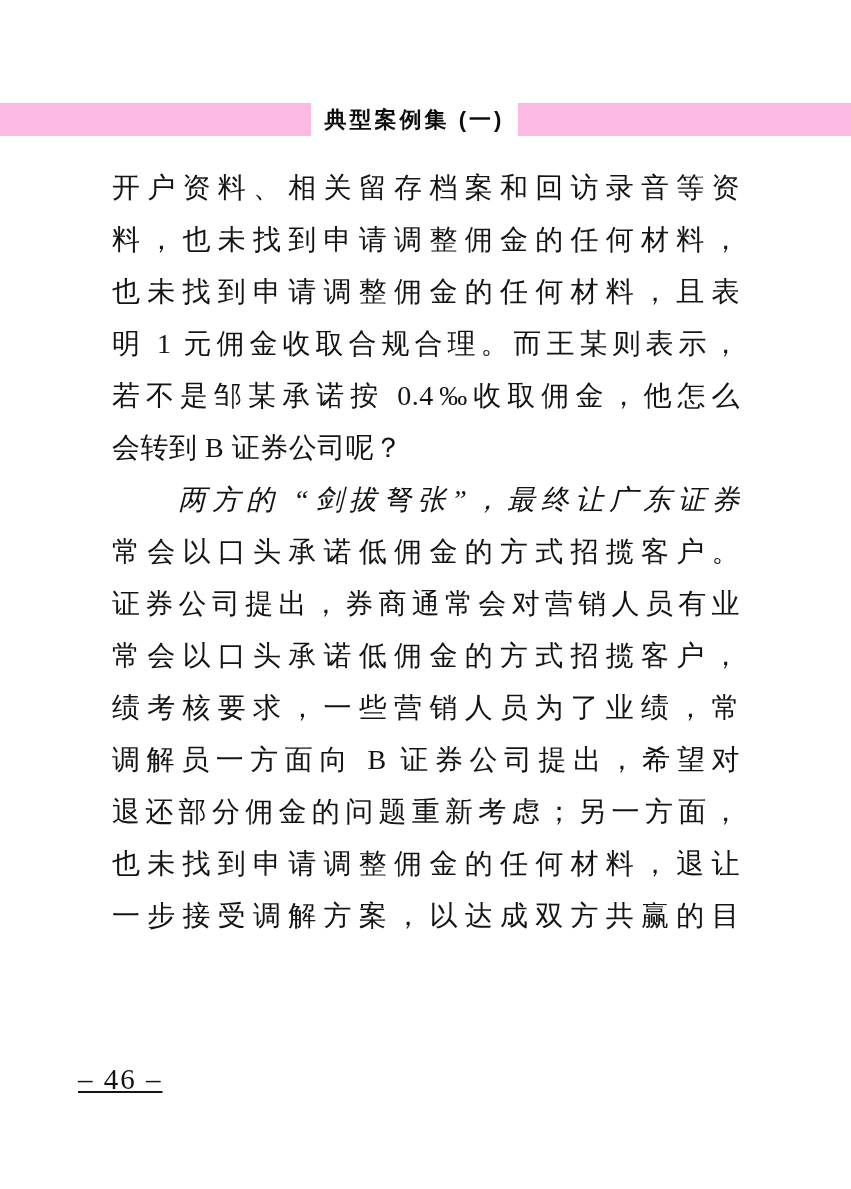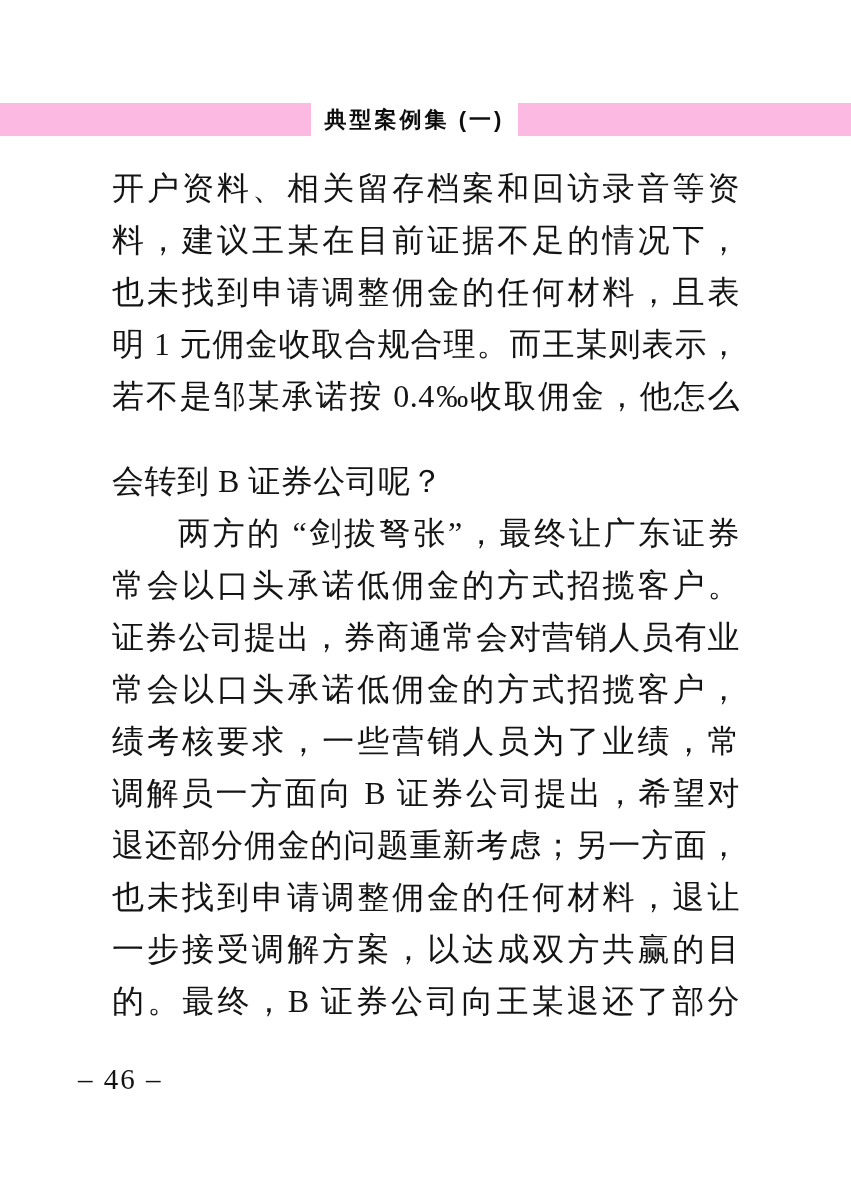--- a/index.html
+++ b/index.html
@@ -42,74 +42,74 @@
     letter-spacing: 3px;
     color: #0d0d0d;
     white-space: nowrap;
   }
   
   .text-block {
     position: absolute;
     left: 112px;
     top: 162px;
     width: 628px;
-    font-size: 32px;
+    font-size: 28px;
     line-height: 52px;
   }
   .text-line {
     height: 52px;
     overflow: hidden;
     text-align: justify;
     text-align-last: justify;
     text-justify: inter-character;
     letter-spacing: 0.5px;
   }
   .text-line.flush {
     text-align: left;
     text-align-last: auto;
-    margin-top: 33px;
   }
   .text-line.indent {
     text-indent: 66px;
+    font-style: italic;
   }
   
   .page-number {
     position: absolute;
     left: 78px;
     top: 1063px;
     font-size: 29px;
     letter-spacing: 2px;
     color: #141414;
+    text-decoration: underline;
   }
 </style>
 </head>
 <body>
 
 <div class="page">
 
   <div class="band" style="background: rgb(252, 185, 226);">
     <div class="title-box">
       <span class="page-title">典型案例集 (一)</span>
     </div>
   </div>
 
   <div class="text-block">
     <div class="text-line">开户资料、相关留存档案和回访录音等资</div>
-    <div class="text-line">料，建议王某在目前证据不足的情况下，</div>
+    <div class="text-line">料，也未找到申请调整佣金的任何材料，</div>
     <div class="text-line">也未找到申请调整佣金的任何材料，且表</div>
     <div class="text-line">明 1 元佣金收取合规合理。而王某则表示，</div>
     <div class="text-line">若不是邹某承诺按 0.4‰收取佣金，他怎么</div>
     <div class="text-line flush">会转到 B 证券公司呢？</div>
     <div class="text-line indent">两方的 “剑拔弩张”，最终让广东证券</div>
     <div class="text-line">常会以口头承诺低佣金的方式招揽客户。</div>
     <div class="text-line">证券公司提出，券商通常会对营销人员有业</div>
     <div class="text-line">常会以口头承诺低佣金的方式招揽客户，</div>
     <div class="text-line">绩考核要求，一些营销人员为了业绩，常</div>
     <div class="text-line">调解员一方面向 B 证券公司提出，希望对</div>
     <div class="text-line">退还部分佣金的问题重新考虑；另一方面，</div>
     <div class="text-line">也未找到申请调整佣金的任何材料，退让</div>
     <div class="text-line">一步接受调解方案，以达成双方共赢的目</div>
-    <div class="text-line">的。最终，B 证券公司向王某退还了部分</div>
   </div>
 
   <div class="page-number">– 46 –</div>
 
 </div>
 
 </body></html>

